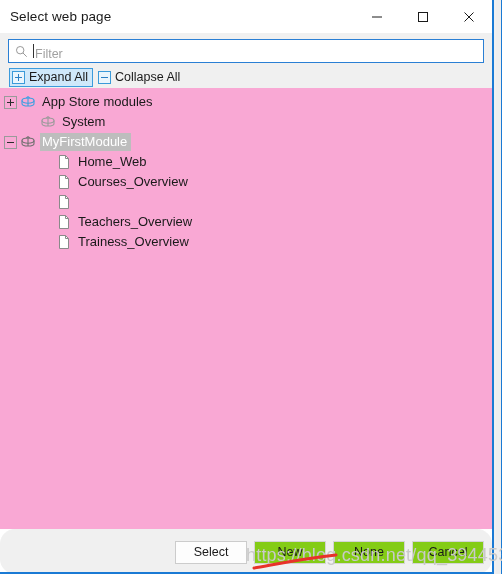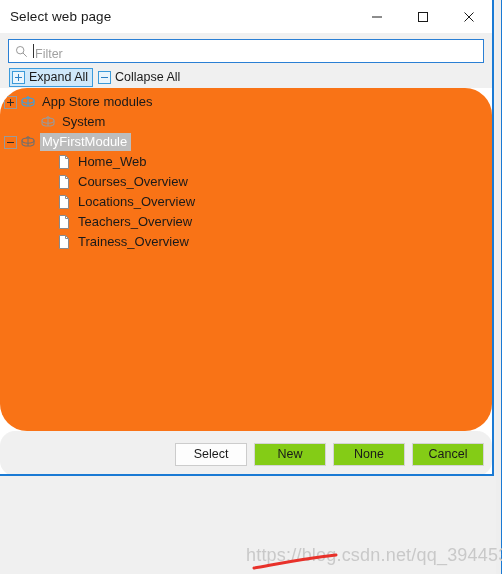--- a/index.html
+++ b/index.html
@@ -20,21 +20,21 @@
     background: #f0f0f0;
     box-sizing: border-box;
   }
 
   
   .window {
     position: absolute;
     left: 0;
     top: 0;
     width: 494px;
-    height: 476px;
+    height: 574px;
     background: #ffffff;
     border-right: 2px solid #1a7ad4;
     box-sizing: border-box;
     display: flex;
     flex-direction: column;
   }
   .right-gutter {
     position: absolute;
     right: 0;
     top: 0;
@@ -166,25 +166,24 @@
     left: 5px;
     top: 2px;
     width: 1px;
     height: 7px;
     background: #2b7fc4;
   }
 
   
   .tree-wrap {
     flex: 1;
-    background: #f97316;
+    background: #f9a8d4;
     padding: 4px 0 0 0;
     overflow: hidden;
     position: relative;
-    border-radius: 27px;
   }
   .tree-node {
     display: flex;
     align-items: center;
     height: 20px;
     padding-left: 4px;
     cursor: default;
     white-space: nowrap;
   }
   .expander {
@@ -417,21 +416,20 @@
           <span class="node-label">Courses_Overview</span>
         </div>
         <div class="tree-node indent-3">
           <span class="expander"></span>
           <span class="node-icon">
             <svg width="16" height="16" viewBox="0 0 16 16">
               <path d="M3.5,1.5 L9.5,1.5 L12.5,4.5 L12.5,14.5 L3.5,14.5 Z" fill="#ffffff" stroke="#8a8a8a" stroke-width="1"></path>
               <path d="M9.5,1.5 L9.5,4.5 L12.5,4.5" fill="none" stroke="#8a8a8a" stroke-width="1"></path>
             </svg>
           </span>
-          <span class="node-label">Locations_Overview</span>
         </div>
         <div class="tree-node indent-3">
           <span class="expander"></span>
           <span class="node-icon">
             <svg width="16" height="16" viewBox="0 0 16 16">
               <path d="M3.5,1.5 L9.5,1.5 L12.5,4.5 L12.5,14.5 L3.5,14.5 Z" fill="#ffffff" stroke="#8a8a8a" stroke-width="1"></path>
               <path d="M9.5,1.5 L9.5,4.5 L12.5,4.5" fill="none" stroke="#8a8a8a" stroke-width="1"></path>
             </svg>
           </span>
           <span class="node-label">Teachers_Overview</span>

